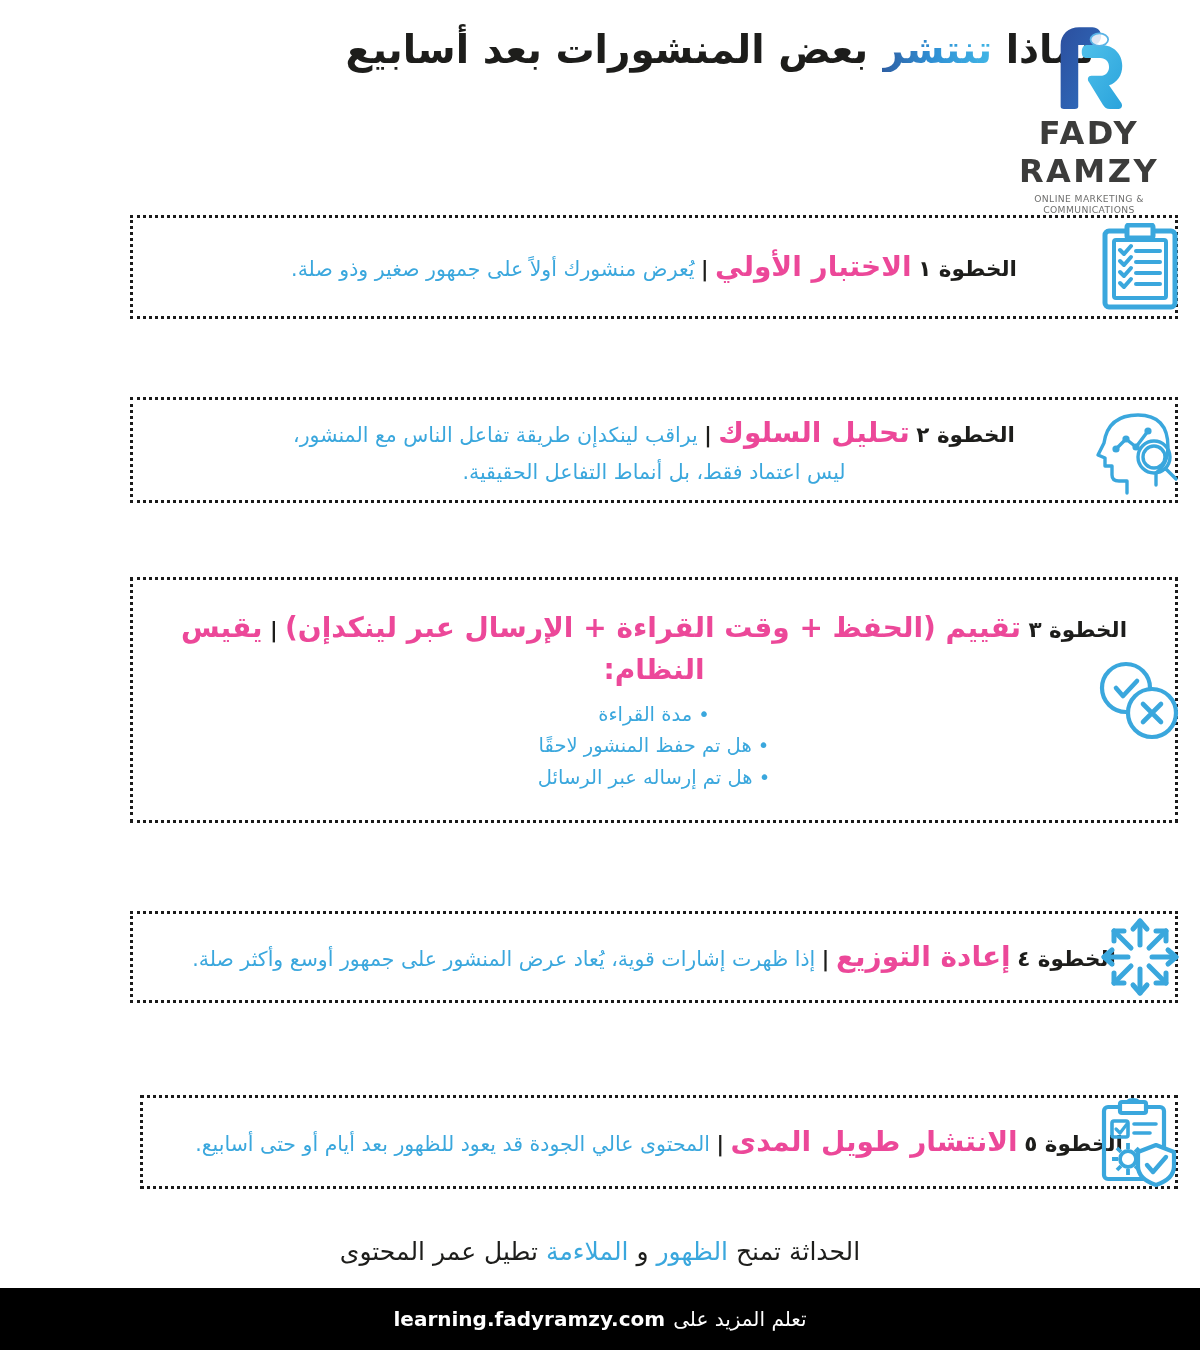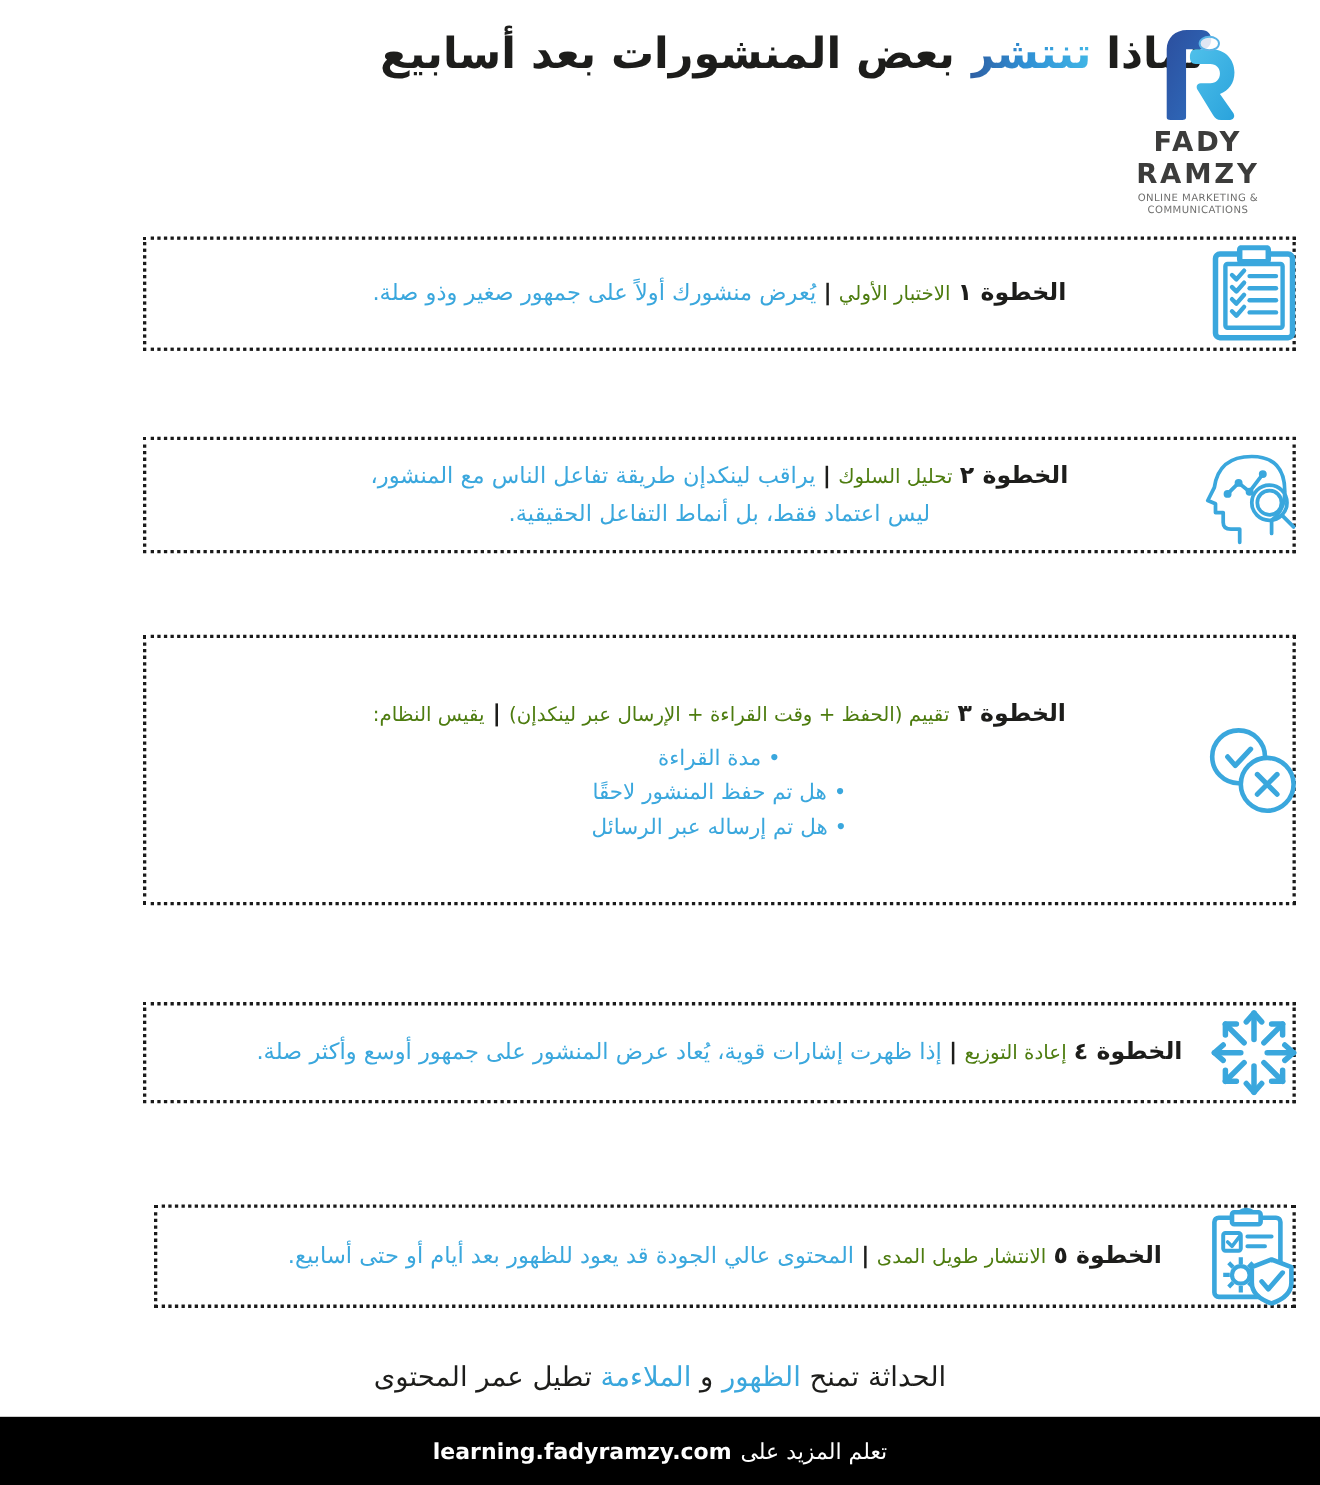--- a/index.html
+++ b/index.html
@@ -59,21 +59,21 @@
     position:absolute;
     left:1000px;
     top:22px;
     width:178px;
     height:150px;
     text-align:center;
   }
   .logo-mark{height:88px;display:block;margin:0 auto;}
   .logo-name{
     margin-top:4px;
-    font-size:25px;
+    font-size:32px;
     font-weight:bold;
     letter-spacing:2.5px;
     color:#3c3c3b;
     font-family:"DejaVu Sans","Liberation Sans",sans-serif;
     direction:ltr;
   }
   .logo-tag{
     margin-top:3px;
     font-size:9.2px;
     letter-spacing:0.4px;
@@ -108,23 +108,23 @@
     font-size:20.5px;
     color:#3aa7dd;
     line-height:1.6;
   }
   .step-strong{
     font-weight:bold;
     color:#1d1d1b;
     font-size:21.5px;
   }
   .step-key{
-    font-weight:normal;
-    color:#4d7c0f;
-    font-size:18px;
+    font-weight:bold;
+    color:#ec4899;
+    font-size:28px;
   }
   .sep{color:#1d1d1b;font-weight:bold;}
 
   .step-head-big{
     font-size:21px;
     font-weight:bold;
     line-height:1.5;
   }
   .bullets{
     list-style:none;

